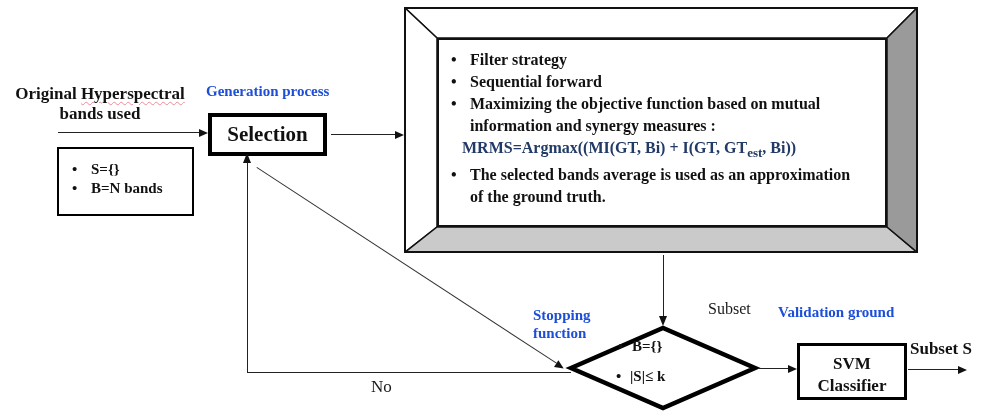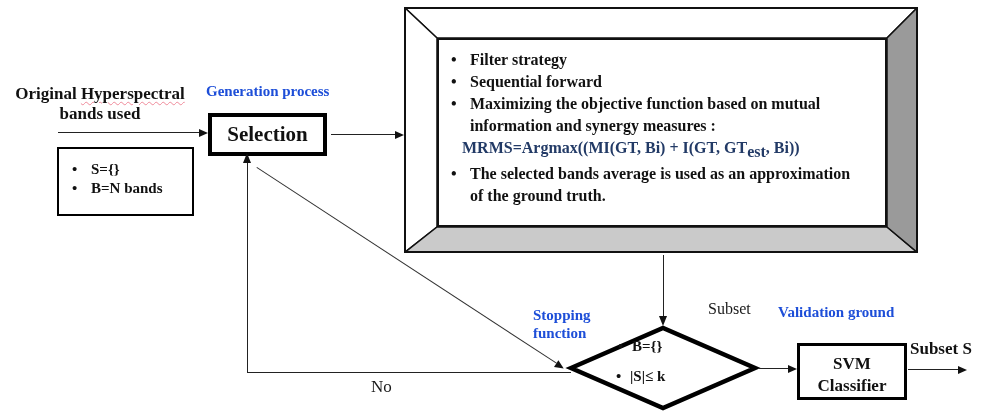--- a/index.html
+++ b/index.html
@@ -40,21 +40,21 @@
   
   .frame-svg{position:absolute;left:404px;top:7px;}
   .gen-content{position:absolute;left:437px;top:38px;width:450px;height:189px;box-sizing:border-box;
                background:#fff;border:2px solid #111;padding:9px 6px 0 12px;
                font-size:16px;font-weight:bold;line-height:22px;}
   .bullet{display:flex;}
   .bullet .dot{width:19px;flex:0 0 19px;text-align:left;}
   .bullet .btxt{max-width:384px;}
   .wrapnarrow{max-width:352px;}
   .formula{color:#223a66;padding-left:11px;font-weight:bold;}
-  .formula sub{font-size:16px;}
+  .formula sub{font-size:13px;}
 
   
   .dmd-item{position:absolute;font-size:15px;font-weight:bold;display:flex;}
   .dmd-item .dot{width:14px;}
 
   .lbl{position:absolute;}
 </style>
 </head>
 <body>
 

